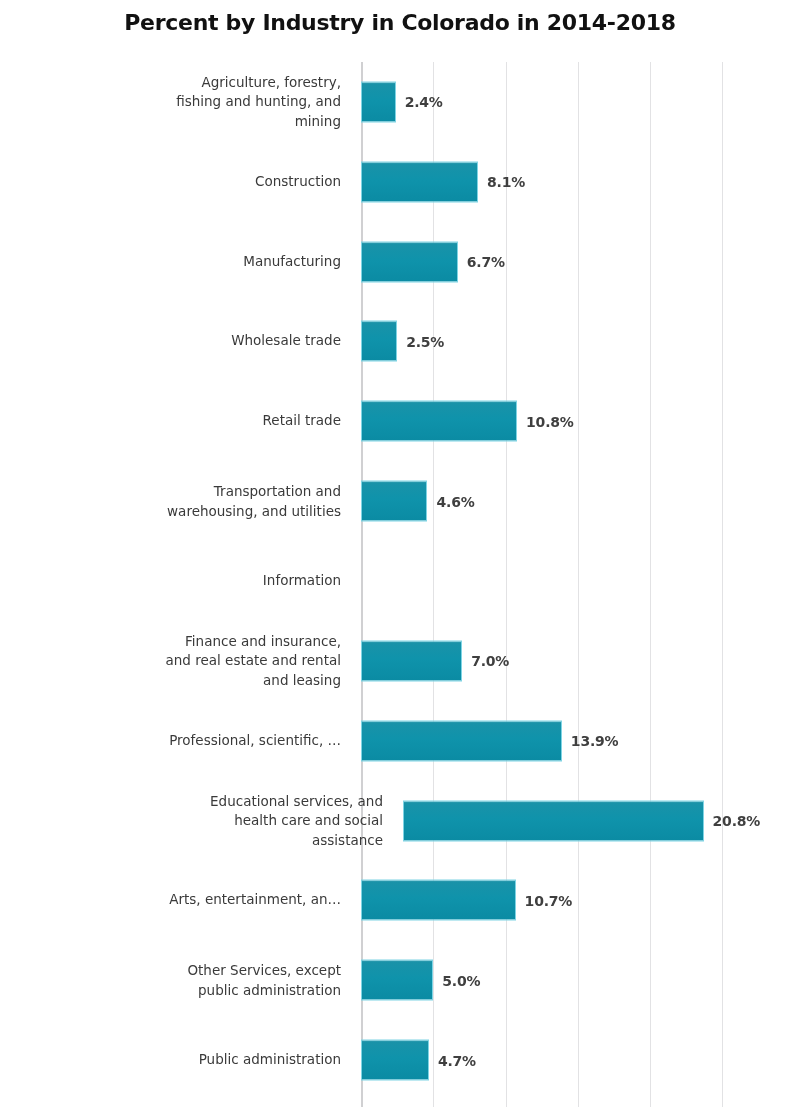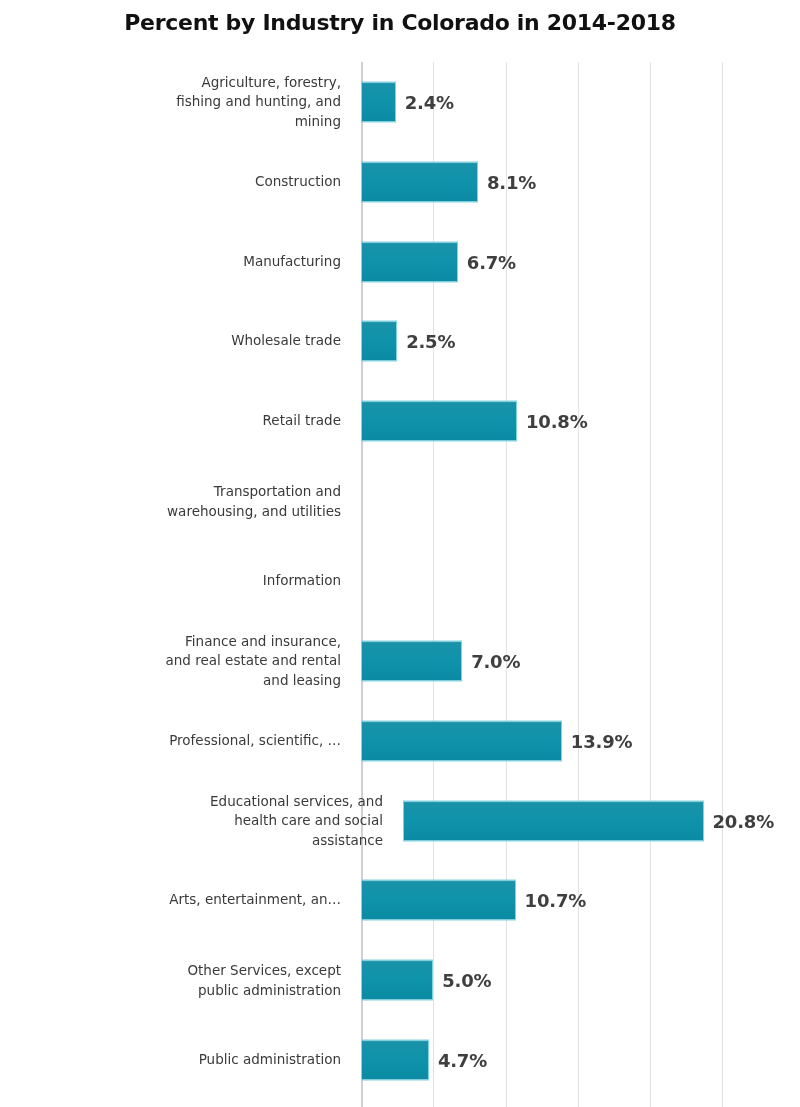--- a/index.html
+++ b/index.html
@@ -98,21 +98,21 @@
   .bar {
     height: 41px;
     background: linear-gradient(to bottom, #1a92a8 0%, #0f93ab 45%, #0b8ba3 100%);
     border: 1px solid #7fd4e4;
     box-sizing: border-box;
     box-shadow: inset 0 1px 0 rgba(255,255,255,0.10);
   }
   .bar-value {
     margin-left: 9px;
     font-family: "DejaVu Sans", sans-serif;
-    font-size: 18px;
+    font-size: 14px;
     font-weight: bold;
     color: #3f3f3f;
     white-space: nowrap;
     letter-spacing: -0.2px;
   }
 </style>
 </head>
 <body>
 
 <div id="chart-root">
@@ -162,20 +162,24 @@
         <div class="bar-row" style="top: 319.4px;">
           <div class="row-label">Retail trade</div>
           <div class="bar-wrap">
             <div class="bar" style="width: 156.06px;"></div>
             <div class="bar-value">10.8%</div>
           </div>
         </div>
         <div class="bar-row" style="top: 399.25px;">
           <div class="row-label">Transportation and
 warehousing, and utilities</div>
+          <div class="bar-wrap">
+            <div class="bar" style="width: 66.47px;"></div>
+            <div class="bar-value">4.6%</div>
+          </div>
         </div>
         <div class="bar-row" style="top: 479.1px;">
           <div class="row-label">Information</div>
         </div>
         <div class="bar-row" style="top: 558.95px;">
           <div class="row-label">Finance and insurance,
 and real estate and rental
 and leasing</div>
           <div class="bar-wrap">
             <div class="bar" style="width: 101.15px;"></div>

